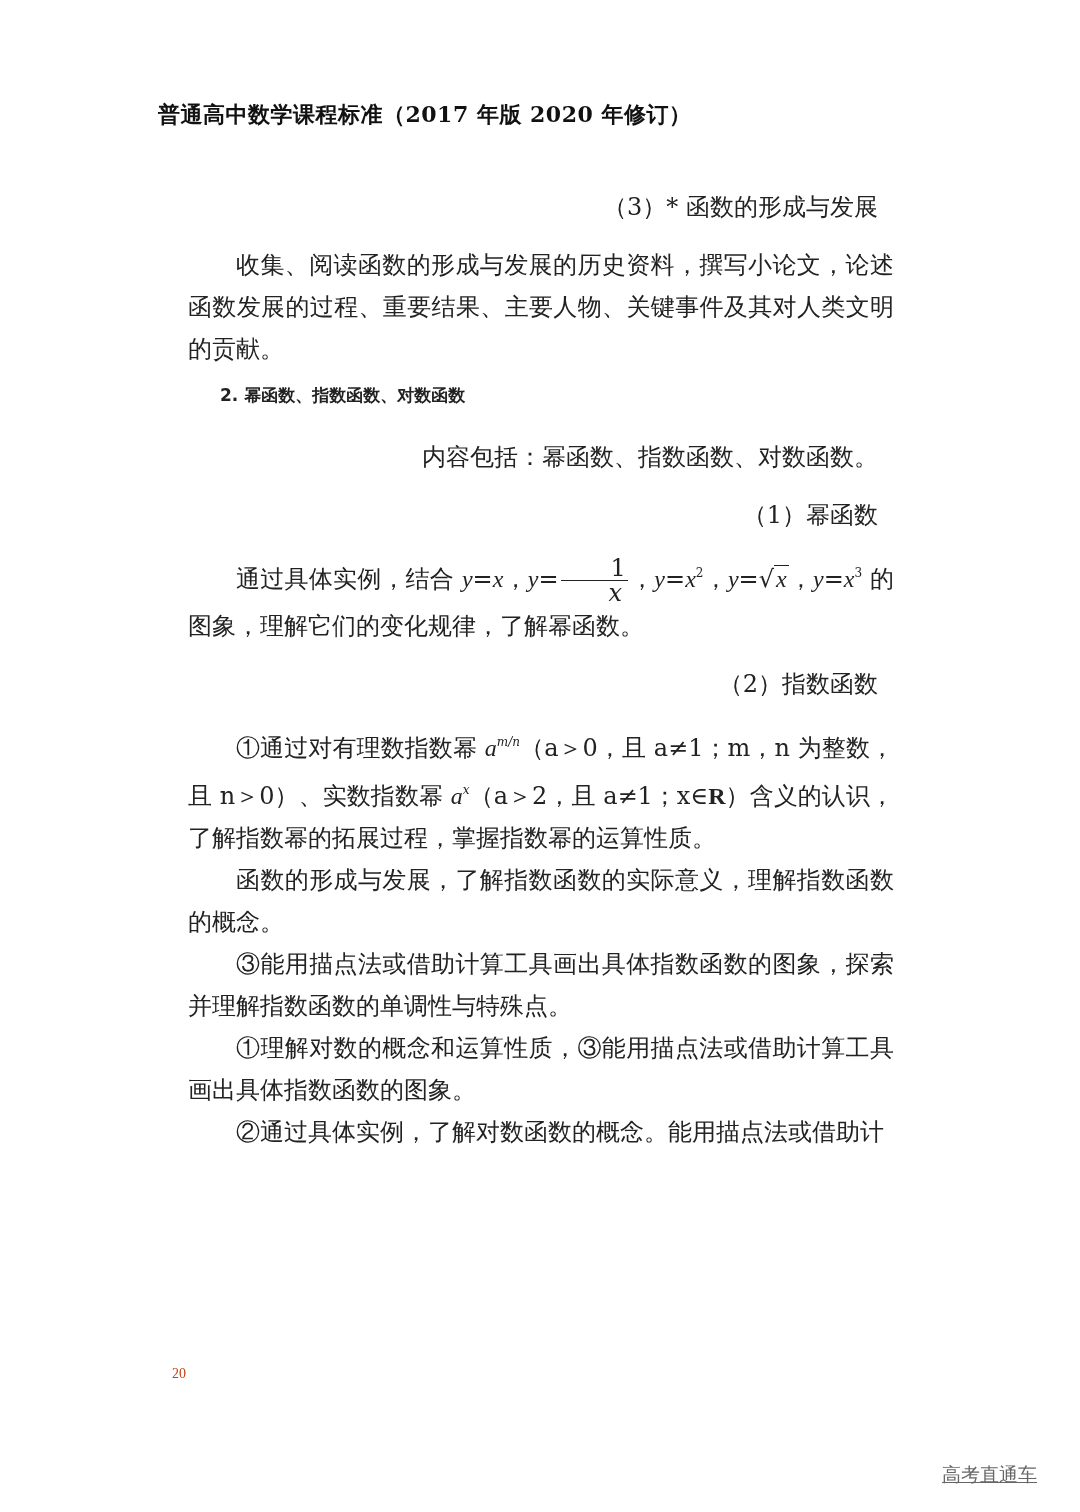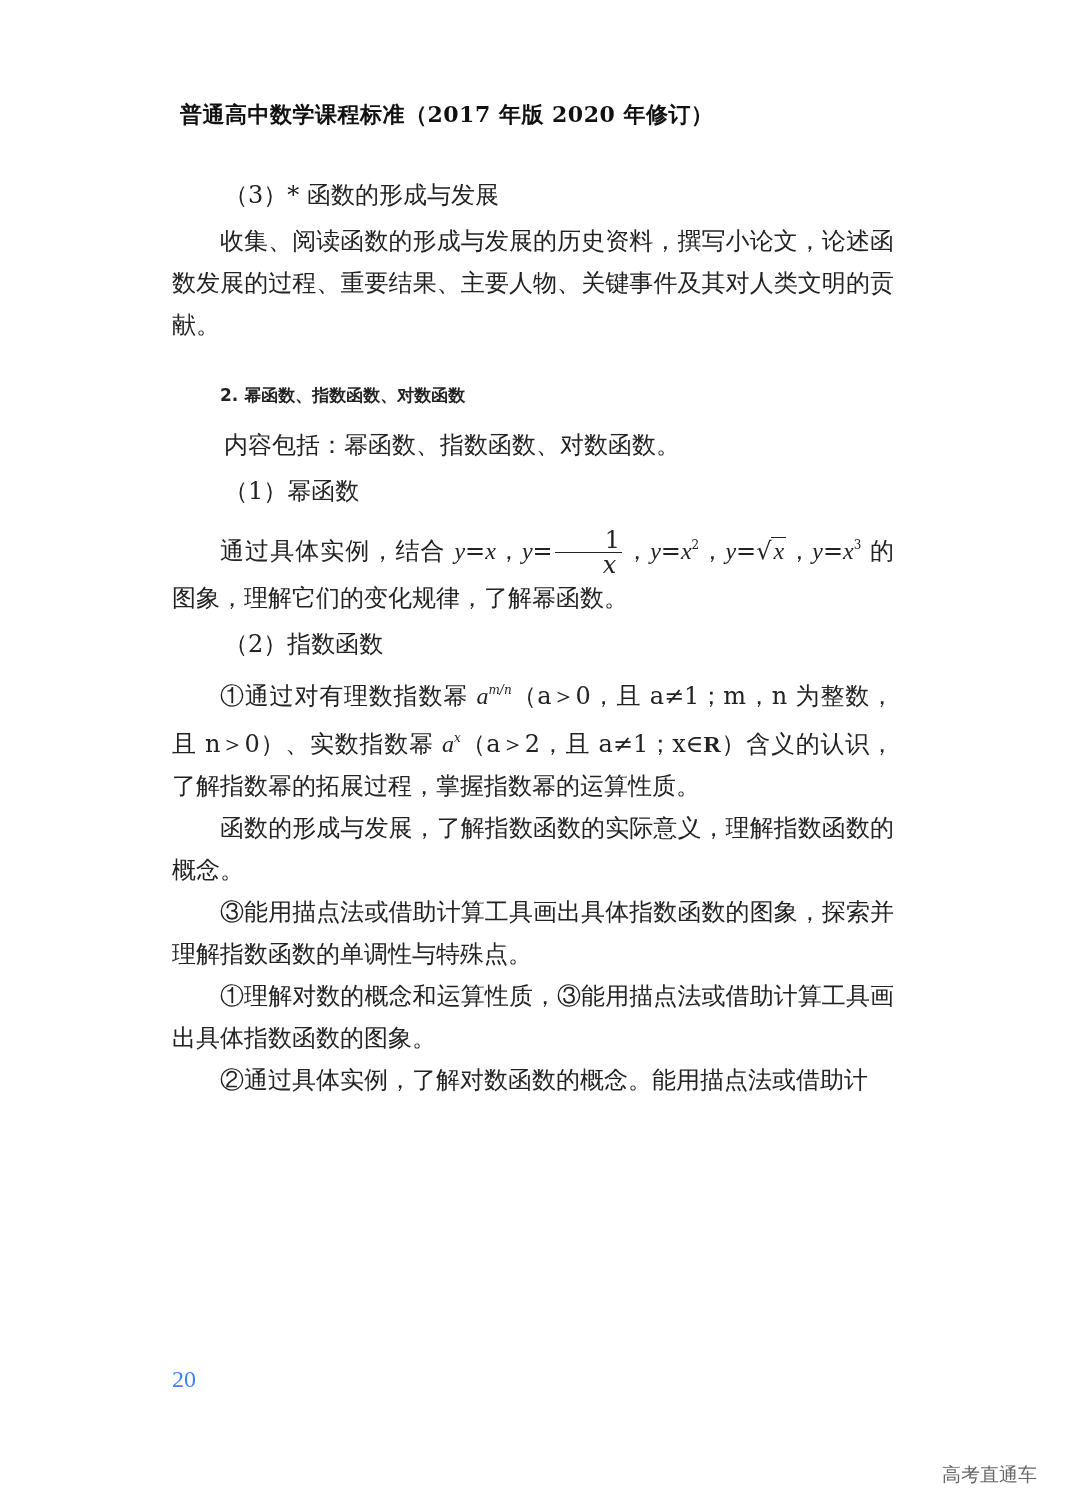--- a/index.html
+++ b/index.html
@@ -2,41 +2,41 @@
 <html><head>
 <meta charset="utf-8">
 <style>
   html, body { margin: 0; padding: 0; background: #ffffff; }
   body {
     width: 1080px; height: 1512px; position: relative; overflow: hidden;
     font-family: "DejaVu Serif", "Liberation Serif", serif;
     color: #222222;
   }
   .header {
-    position: absolute; left: 180px; top: 100px;
+    position: absolute; left: 158px; top: 100px;
     font-family: "DejaVu Serif", serif; font-weight: bold;
     font-size: 22px; letter-spacing: 0.5px; color: #111;
   }
   .block { position: absolute; left: 172px; width: 722px; font-size: 24px; line-height: 42px; }
   .p { margin: 0; text-align: justify; text-align-last: left; }
-  .indent { text-indent: 48px; }
-  .sub { margin: 4px; padding-left: 48px; }
+  .indent { text-indent: 48px; margin-left: 16px; }
+  .sub { margin: 16px; padding-left: 48px; text-align: right; }
   .sec-title {
     margin: 0; padding-left: 48px; font-family: "DejaVu Sans", sans-serif;
     font-weight: bold; font-size: 17px;
   }
   .math { font-family: "Liberation Serif", serif; font-style: italic; }
   .frac { display: inline-block; vertical-align: middle; text-align: center; line-height: 1; margin: 0 2px; }
   .frac .num { display: block; font-style: normal; border-bottom: 1px solid #222; padding: 0 2px; }
   .frac .den { display: block; font-style: italic; }
   sup { font-size: 12px; vertical-align: 10px; }
   .sqrt { border-top: 1px solid #222; padding: 0 2px; }
   .bold-r { font-weight: bold; font-style: normal; font-family: "Liberation Serif", serif; }
-  .page-num { position: absolute; left: 172px; top: 1366px; font-size: 24px; color: #3b82f6; font-family: "Liberation Serif", serif; }
-  .watermark { position: absolute; left: 942px; top: 1462px; font-size: 19px; color: #666; font-family: "DejaVu Sans", sans-serif; }
+  .page-num { position: absolute; left: 172px; top: 1366px; font-size: 14px; color: #c2410c; font-family: "Liberation Serif", serif; }
+  .watermark { position: absolute; left: 942px; top: 1462px; font-size: 19px; color: #666; font-family: "DejaVu Sans", sans-serif; text-decoration: underline; }
 </style>
 </head>
 <body>
 
 <div class="header">普通高中数学课程标准（2017 年版 2020 年修订）</div>
 
 <div class="block" style="top:170px;">
   <p class="sub">（3）* 函数的形成与发展</p>
   <p class="p indent">收集、阅读函数的形成与发展的历史资料，撰写小论文，论述函数发展的过程、重要结果、主要人物、关键事件及其对人类文明的贡献。</p>
 </div>

